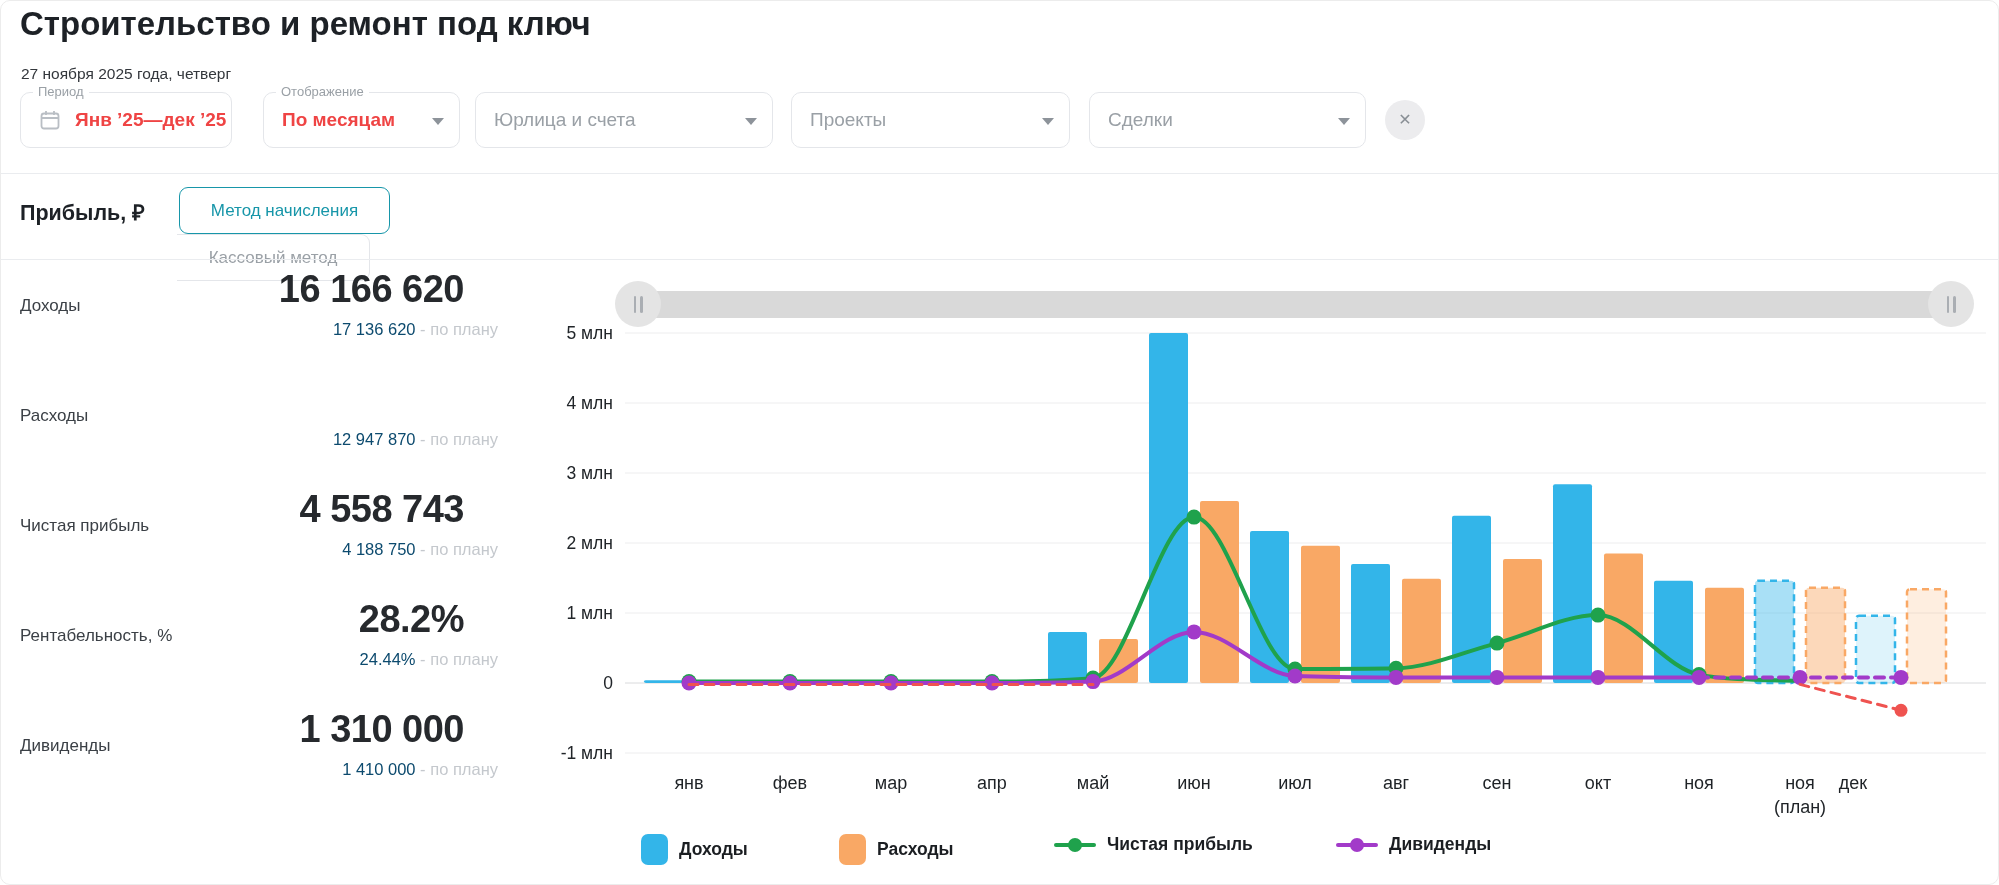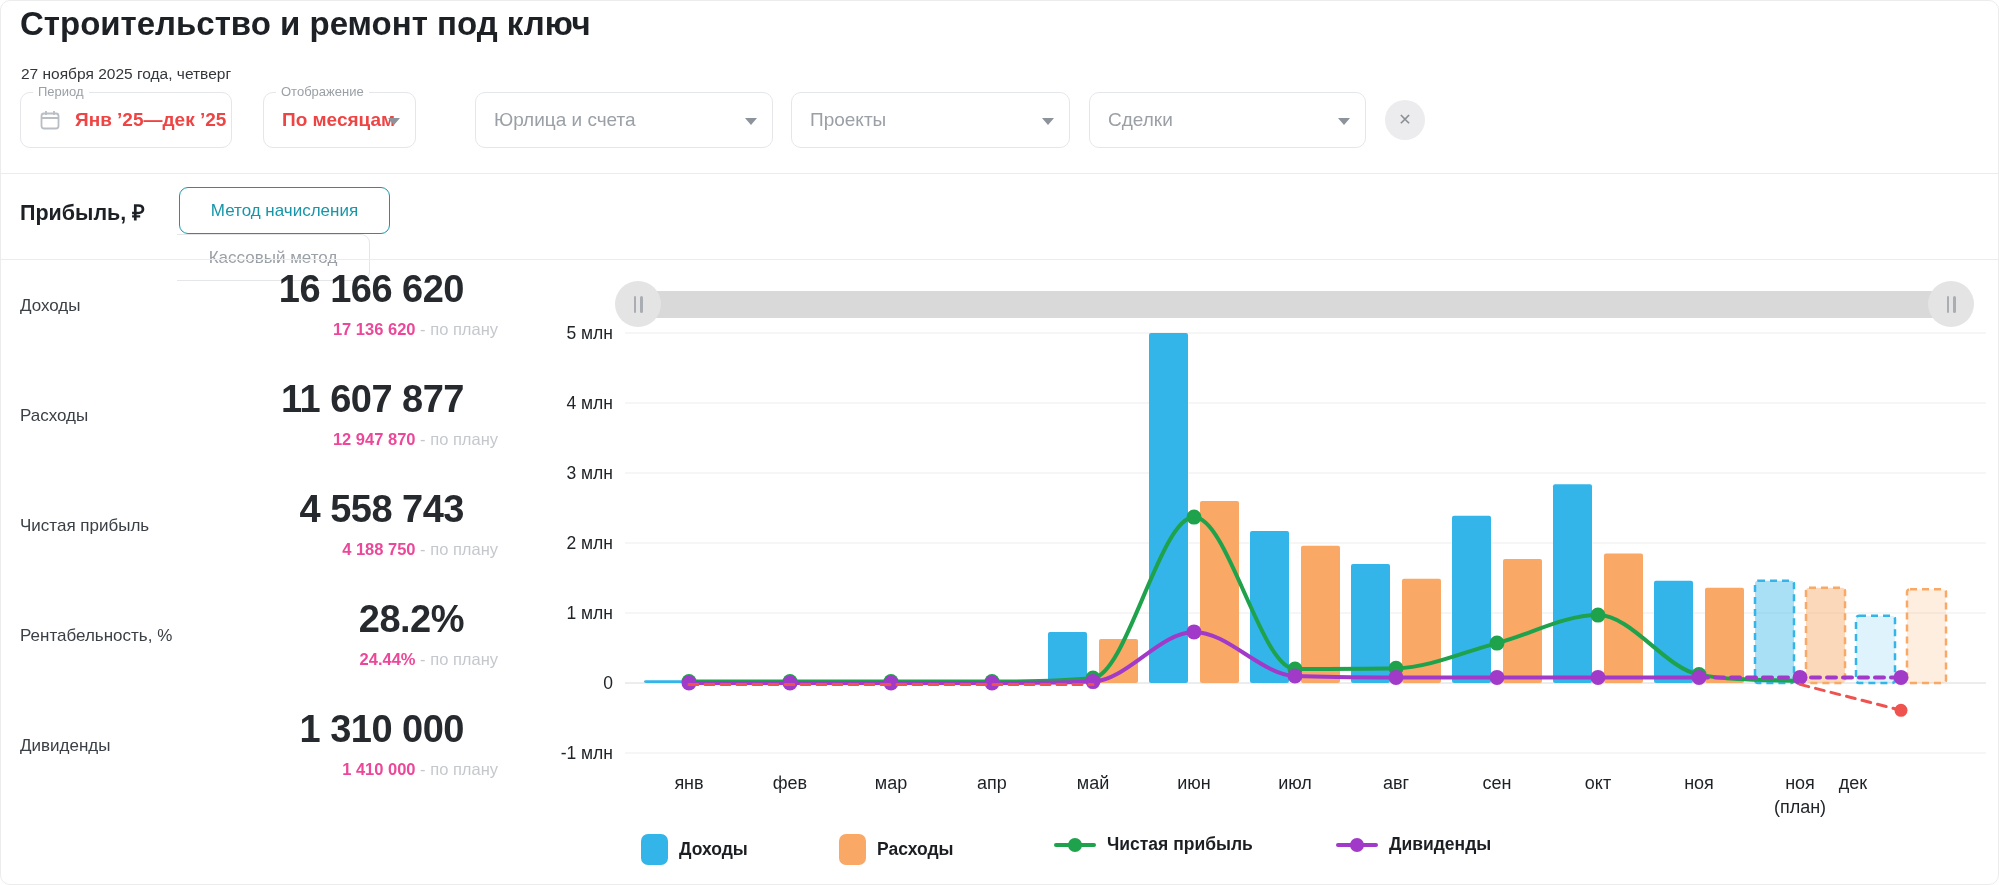--- a/index.html
+++ b/index.html
@@ -12,21 +12,21 @@
   .date{position:absolute;left:20px;top:64px;font-size:15.5px;color:#33373c;}
 
   
   .field{position:absolute;top:91px;height:56px;border:1.6px solid #e4e6ea;border-radius:10px;
          box-sizing:border-box;background:#fff;display:flex;align-items:center;padding:0 18px;gap:14px;cursor:pointer;}
   .flabel{position:absolute;top:-9px;left:12px;background:#fff;padding:0 5px;font-size:13px;color:#9aa0a6;}
   .fvalue{font-size:19px;font-weight:600;color:#ef4444;white-space:nowrap;}
   .fplaceholder{font-size:19px;color:#9aa0a6;font-weight:400;white-space:nowrap;}
   .caret{position:absolute;right:15px;top:25px;width:0;height:0;border-left:6px solid transparent;
          border-right:6px solid transparent;border-top:7px solid #8d939a;}
-  #f-period{left:19px;width:212px;} #f-display{left:262px;width:153px;}
+  #f-period{left:19px;width:212px;} #f-display{left:262px;width:197px;}
   #f-entities{left:474px;width:298px;} #f-projects{left:790px;width:279px;} #f-deals{left:1088px;width:277px;}
   .clear-btn{position:absolute;left:1384px;top:99px;width:40px;height:40px;border-radius:50%;
              background:#ececee;border:none;display:flex;align-items:center;justify-content:center;
              cursor:pointer;font-size:16px;color:#898f95;line-height:1;}
 
   .divider{position:absolute;left:0;width:100%;height:1px;background:#eaecef;}
   #div1{top:172px;} #div2{top:258px;}
 
   
   .profit-title{position:absolute;left:19px;top:196px;font-size:21.5px;font-weight:700;color:#1d2126;}
@@ -36,21 +36,21 @@
   .tab.active{width:211px;border:1.6px solid #1796a9;color:#1796a9;border-radius:9px;z-index:2;font-weight:500;}
   .tab.inactive{width:193px;margin-left:-2px;border:1.6px solid #e4e6ea;border-left:none;color:#9aa0a6;
        border-radius:0 9px 9px 0;}
 
   
   .m-row{position:absolute;left:0;width:500px;height:108px;}
   .m-label{position:absolute;left:19px;top:30px;font-size:17px;color:#3b4046;}
   .m-val{position:absolute;left:180px;width:317px;top:2px;text-align:right;font-size:38px;font-weight:700;
          color:#26292d;padding-right:34px;box-sizing:border-box;letter-spacing:-0.5px;white-space:nowrap;}
   .m-plan{position:absolute;left:180px;width:317px;top:54px;text-align:right;font-size:16.5px;white-space:nowrap;}
-  .m-plan b{color:#ec4899;font-weight:700;}
+  .m-plan b{color:#0c4a6e;font-weight:400;}
   .m-plan span{color:#c4c8cd;}
 
   
   .slider-track{position:absolute;left:616px;top:290px;width:1345px;height:27px;border-radius:14px;background:#d9d9d9;cursor:pointer;}
   .slider-handle{position:absolute;top:280px;width:46px;height:46px;border-radius:50%;background:#e4e4e4;
                  display:flex;align-items:center;justify-content:center;gap:4px;cursor:grab;z-index:2;}
   #handle-left{left:614px;} #handle-right{left:1927px;}
   .grip{width:2.5px;height:17px;background:#aaaeb3;border-radius:2px;}
 
   
@@ -125,21 +125,20 @@
   <div class="divider" id="div2"></div>
 
   <div id="metrics">
       <div class="m-row" style="top: 265px;">
         <div class="m-label">Доходы</div>
         <div class="m-val">16 166 620</div>
         <div class="m-plan"><b>17 136 620</b><span> - по плану</span></div>
       </div>
       <div class="m-row" style="top: 375px;">
         <div class="m-label">Расходы</div>
-        <div class="m-val">11 607 877</div>
         <div class="m-plan"><b>12 947 870</b><span> - по плану</span></div>
       </div>
       <div class="m-row" style="top: 485px;">
         <div class="m-label">Чистая прибыль</div>
         <div class="m-val">4 558 743</div>
         <div class="m-plan"><b>4 188 750</b><span> - по плану</span></div>
       </div>
       <div class="m-row" style="top: 595px;">
         <div class="m-label">Рентабельность, %</div>
         <div class="m-val">28.2%</div>

